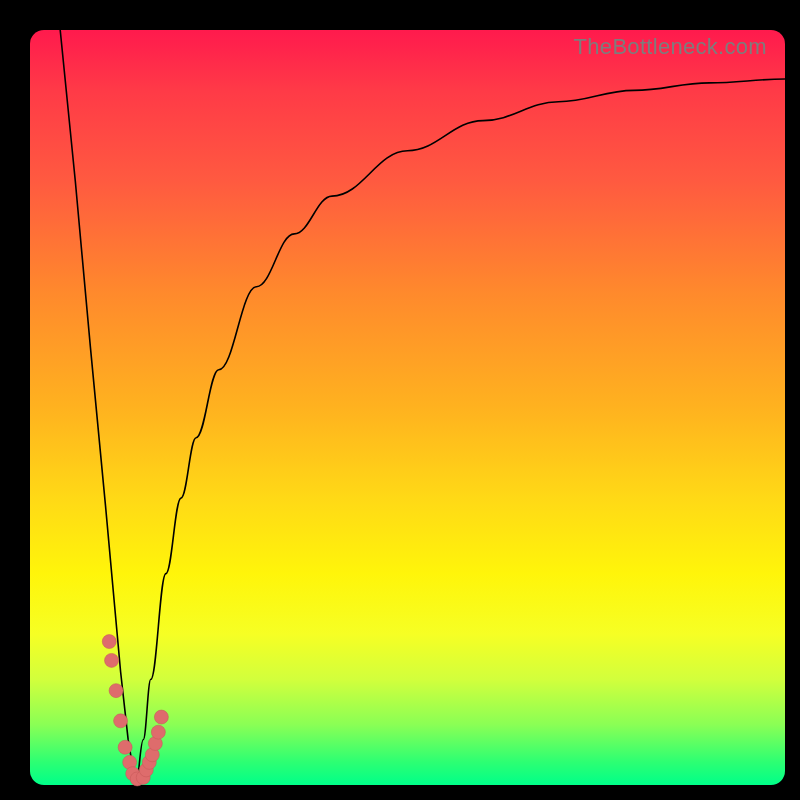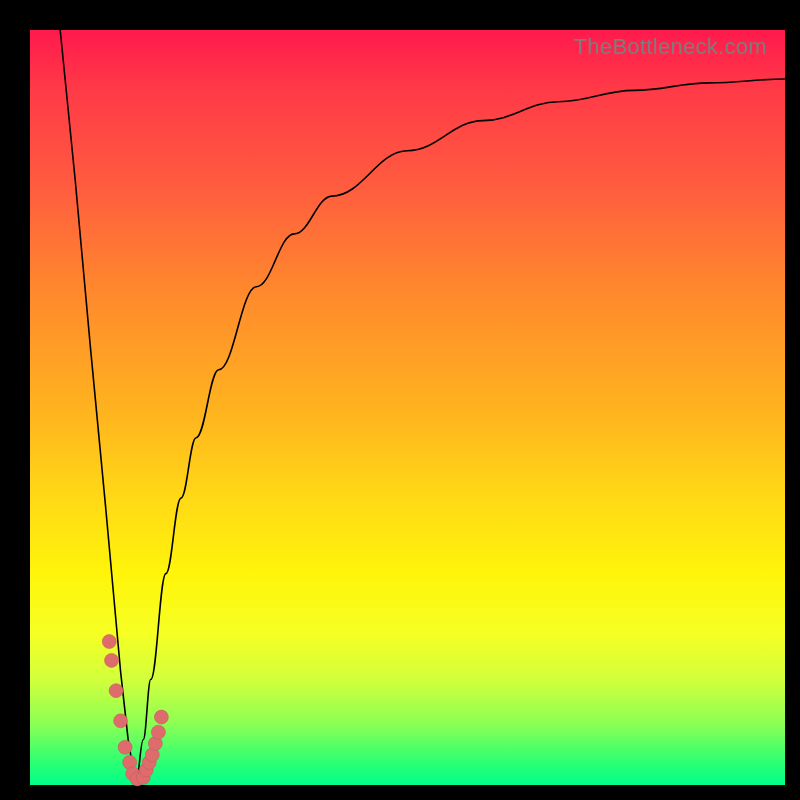--- a/index.html
+++ b/index.html
@@ -32,20 +32,21 @@
       #ff8a2c 35%,
       #ffb21f 50%,
       #ffd916 62%,
       #fff50a 72%,
       #f6ff24 80%,
       #d2ff3c 86%,
       #8aff55 92%,
       #2cff73 97%,
       #00ff89 100%
     );
+    border-radius: 14px;
   }
   .watermark {
     position: absolute;
     top: 4px;
     right: 18px;
     color: #7d7d7d;
     font-size: 22px;
     font-weight: 400;
     letter-spacing: 0.3px;
     user-select: none;

